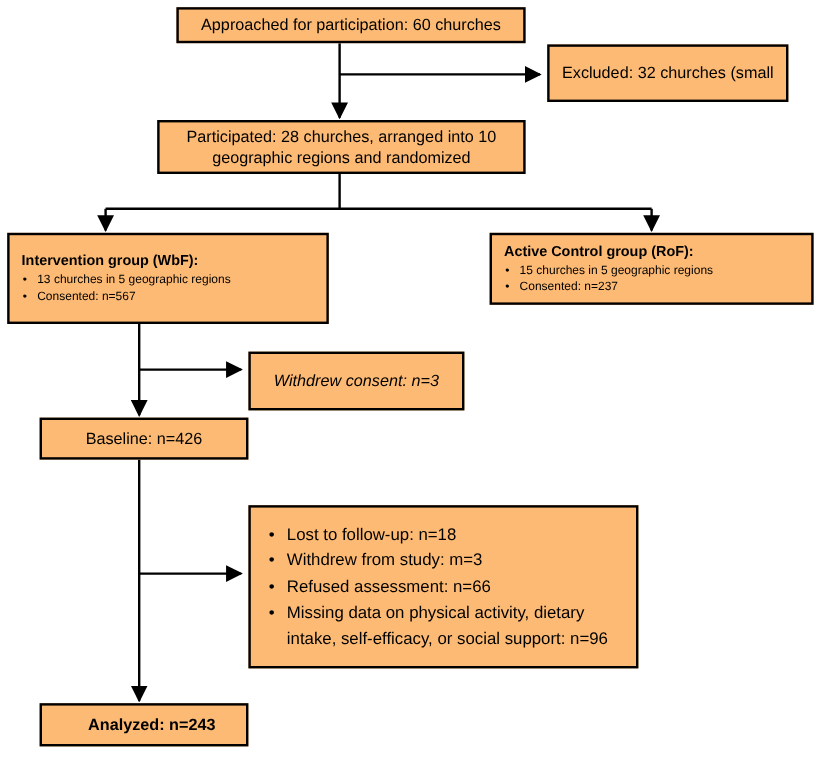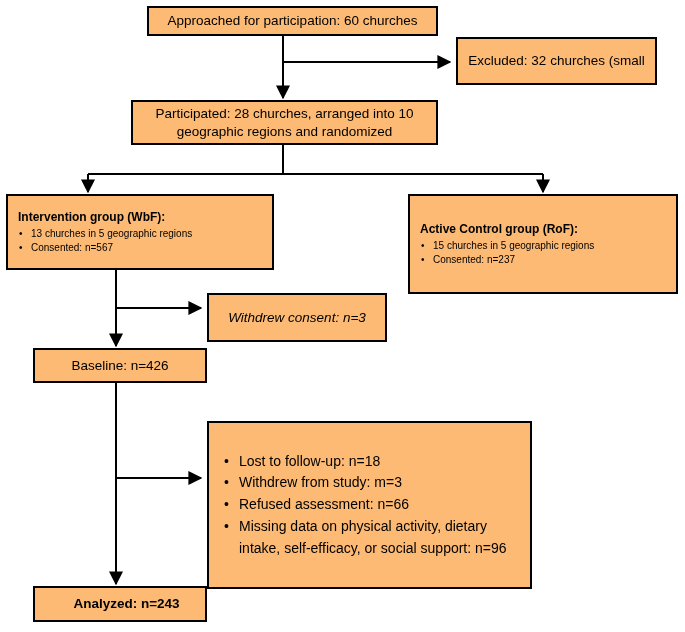--- a/index.html
+++ b/index.html
@@ -133,35 +133,35 @@
     <div class="line">Participated: 28 churches, arranged into 10</div>
     <div class="line">geographic regions and randomized</div>
   </div>
 
   <div class="node listbox" style="left:6px; top:194px; width:268px; height:76px;">
     <div class="title-line">Intervention group (WbF):</div>
     <div class="bullet-line">13 churches in 5 geographic regions</div>
     <div class="bullet-line">Consented: n=567</div>
   </div>
 
-  <div class="node listbox" style="left:408px; top:194px; width:270px; height:100px;">
+  <div class="node listbox" style="left:408px; top:194px; width:270px; height:60px;">
     <div class="title-line">Active Control group (RoF):</div>
     <div class="bullet-line">15 churches in 5 geographic regions</div>
     <div class="bullet-line">Consented: n=237</div>
   </div>
 
   <div class="node centered" style="left:207px; top:293px; width:180px; height:49px;font-style:italic;">
     <div class="line">Withdrew consent: n=3</div>
   </div>
 
   <div class="node centered" style="left:33px; top:348px; width:174px; height:35px;">
     <div class="line">Baseline: n=426</div>
   </div>
 
-  <div class="node listbox biglist" style="left:207px; top:421px; width:325px; height:168px;">
+  <div class="node listbox biglist" style="left:207px; top:421px; width:325px; height:136px;">
     <div class="bullet-line">Lost to follow-up: n=18</div>
     <div class="bullet-line">Withdrew from study: m=3</div>
     <div class="bullet-line">Refused assessment: n=66</div>
     <div class="bullet-wrap">Missing data on physical activity, dietary intake, self-efficacy, or social support: n=96</div>
   </div>
 
   <div class="node centered" style="left:33px; top:586px; width:174px; height:36px;">
     <div class="line bold-text">Analyzed: n=243</div>
   </div>
 

